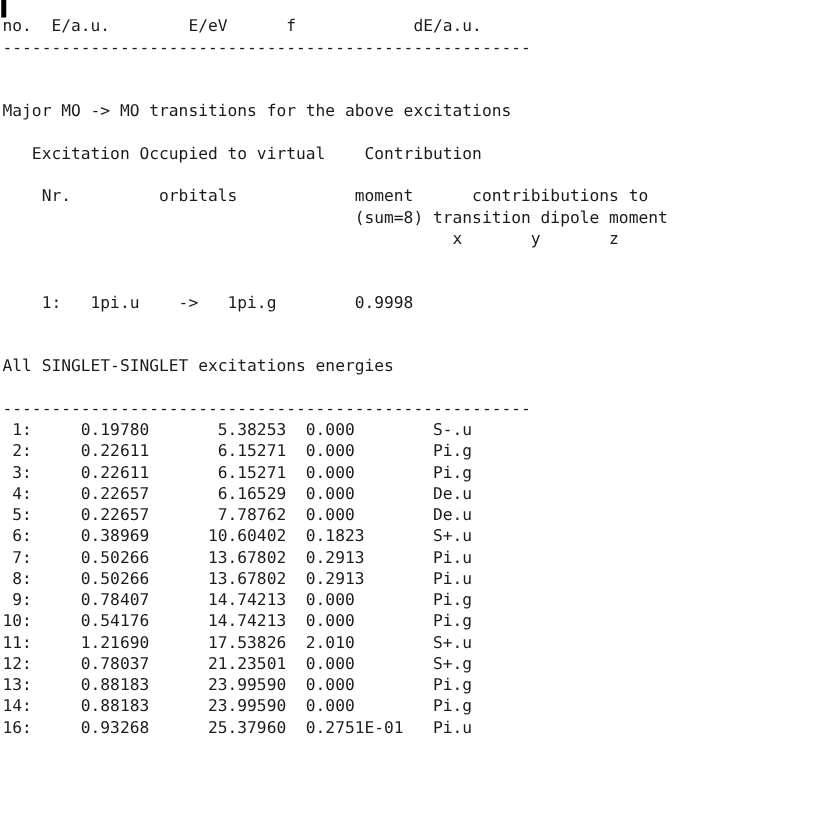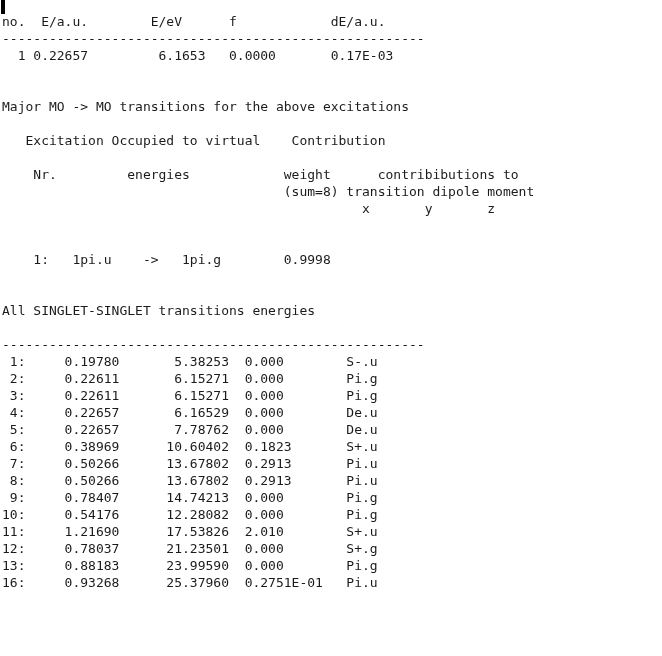--- a/index.html
+++ b/index.html
@@ -22,47 +22,47 @@
   }
 </style>
 </head>
 <body>
 
 <div id="terminal">
   <div id="lines">
       <div class="tl"></div>
       <div class="tl">no.  E/a.u.        E/eV      f            dE/a.u.</div>
       <div class="tl">------------------------------------------------------</div>
-      <div class="tl">  1 0.22657         6.1653   0.0000       0.17E-03</div>
       <div class="tl"></div>
       <div class="tl"></div>
       <div class="tl">Major MO -&gt; MO transitions for the above excitations</div>
       <div class="tl"></div>
       <div class="tl">   Excitation Occupied to virtual    Contribution</div>
       <div class="tl"></div>
-      <div class="tl">    Nr.         energies            weight      contribibutions to</div>
+      <div class="tl">    Nr.         orbitals            moment      contribibutions to</div>
       <div class="tl">                                    (sum=8) transition dipole moment</div>
       <div class="tl">                                              x       y       z</div>
       <div class="tl"></div>
       <div class="tl"></div>
       <div class="tl">    1:   1pi.u    -&gt;   1pi.g        0.9998</div>
       <div class="tl"></div>
       <div class="tl"></div>
-      <div class="tl">All SINGLET-SINGLET transitions energies</div>
+      <div class="tl">All SINGLET-SINGLET excitations energies</div>
       <div class="tl"></div>
       <div class="tl">------------------------------------------------------</div>
       <div class="tl"> 1:     0.19780       5.38253  0.000        S-.u</div>
       <div class="tl"> 2:     0.22611       6.15271  0.000        Pi.g</div>
       <div class="tl"> 3:     0.22611       6.15271  0.000        Pi.g</div>
       <div class="tl"> 4:     0.22657       6.16529  0.000        De.u</div>
       <div class="tl"> 5:     0.22657       7.78762  0.000        De.u</div>
       <div class="tl"> 6:     0.38969      10.60402  0.1823       S+.u</div>
       <div class="tl"> 7:     0.50266      13.67802  0.2913       Pi.u</div>
       <div class="tl"> 8:     0.50266      13.67802  0.2913       Pi.u</div>
       <div class="tl"> 9:     0.78407      14.74213  0.000        Pi.g</div>
-      <div class="tl">10:     0.54176      12.28082  0.000        Pi.g</div>
+      <div class="tl">10:     0.54176      14.74213  0.000        Pi.g</div>
       <div class="tl">11:     1.21690      17.53826  2.010        S+.u</div>
       <div class="tl">12:     0.78037      21.23501  0.000        S+.g</div>
       <div class="tl">13:     0.88183      23.99590  0.000        Pi.g</div>
+      <div class="tl">14:     0.88183      23.99590  0.000        Pi.g</div>
       <div class="tl">16:     0.93268      25.37960  0.2751E-01   Pi.u</div>
     </div>
   <div id="cursor"></div>
 </div>
 
 </body></html>

